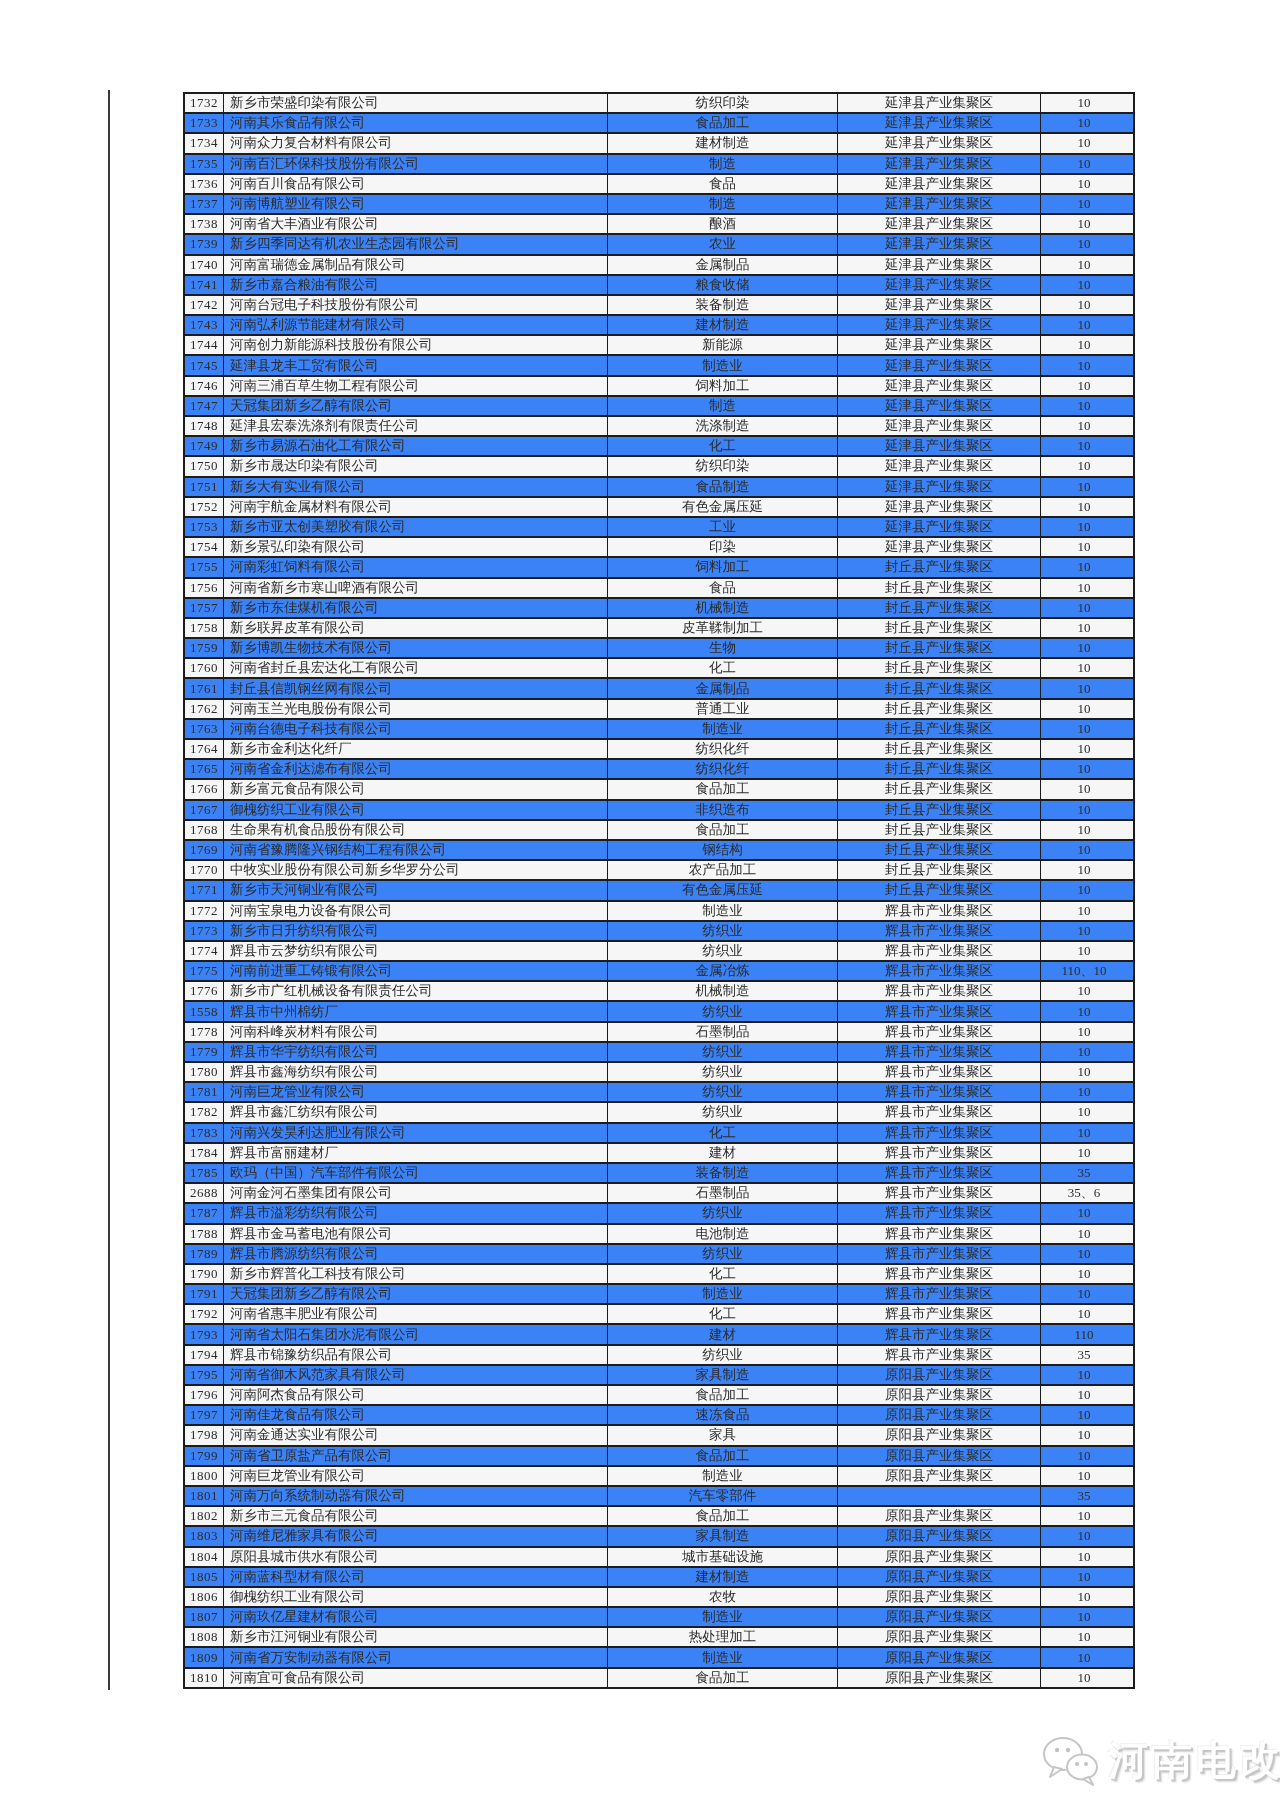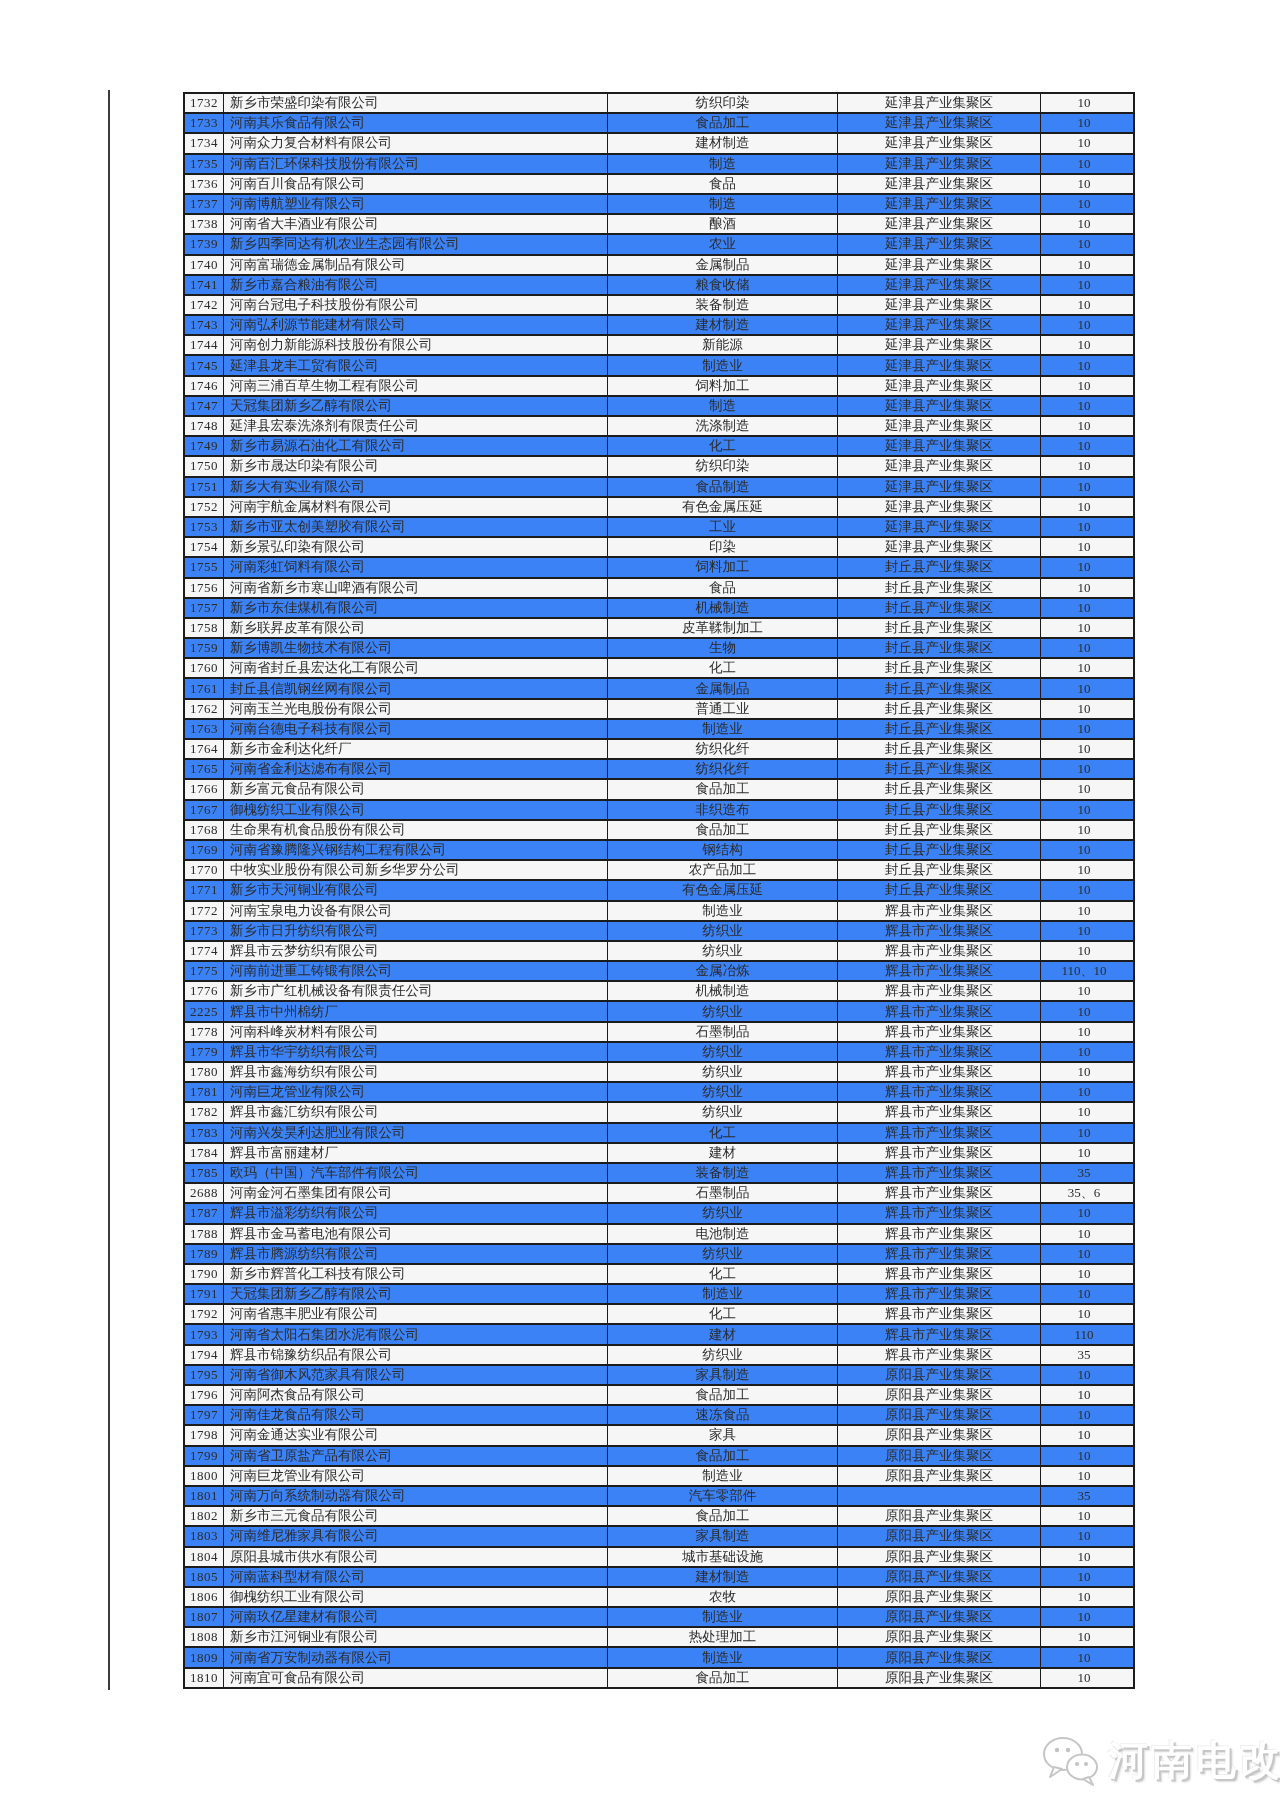--- a/index.html
+++ b/index.html
@@ -385,21 +385,21 @@
     <div class="tcell c-value">110、10</div>
   </div>
       <div class="trow">
     <div class="tcell c-no">1776</div>
     <div class="tcell c-name">新乡市广红机械设备有限责任公司</div>
     <div class="tcell c-industry">机械制造</div>
     <div class="tcell c-district">辉县市产业集聚区</div>
     <div class="tcell c-value">10</div>
   </div>
       <div class="trow">
-    <div class="tcell c-no">2225</div>
+    <div class="tcell c-no">1558</div>
     <div class="tcell c-name">辉县市中州棉纺厂</div>
     <div class="tcell c-industry">纺织业</div>
     <div class="tcell c-district">辉县市产业集聚区</div>
     <div class="tcell c-value">10</div>
   </div>
       <div class="trow">
     <div class="tcell c-no">1778</div>
     <div class="tcell c-name">河南科峰炭材料有限公司</div>
     <div class="tcell c-industry">石墨制品</div>
     <div class="tcell c-district">辉县市产业集聚区</div>

